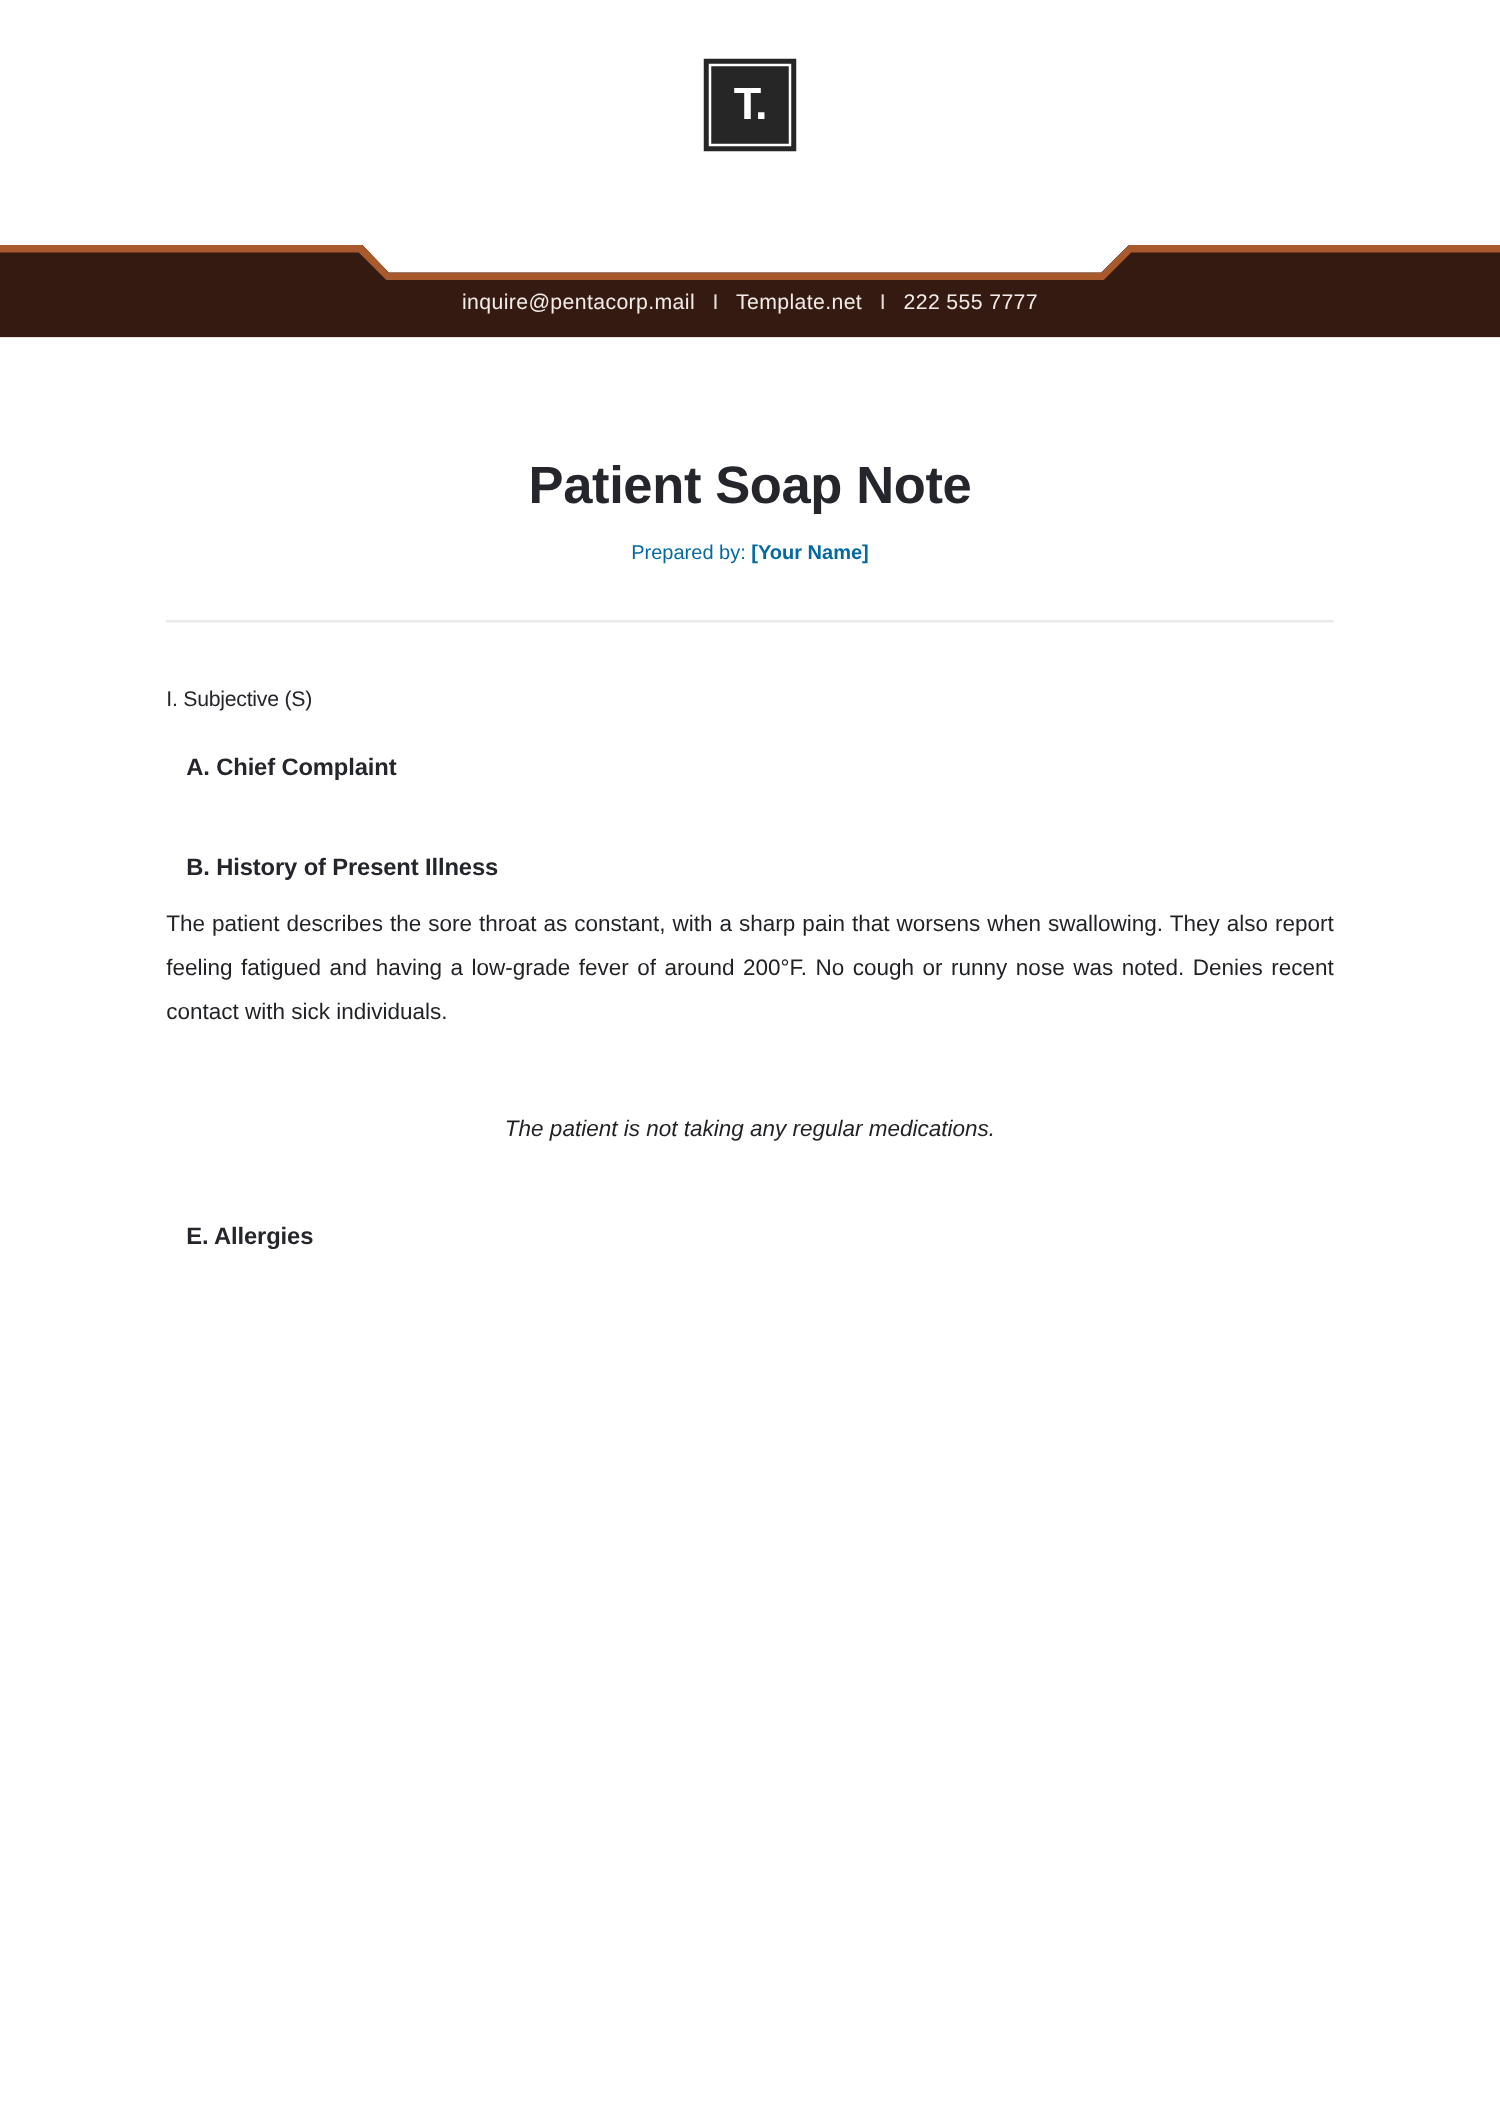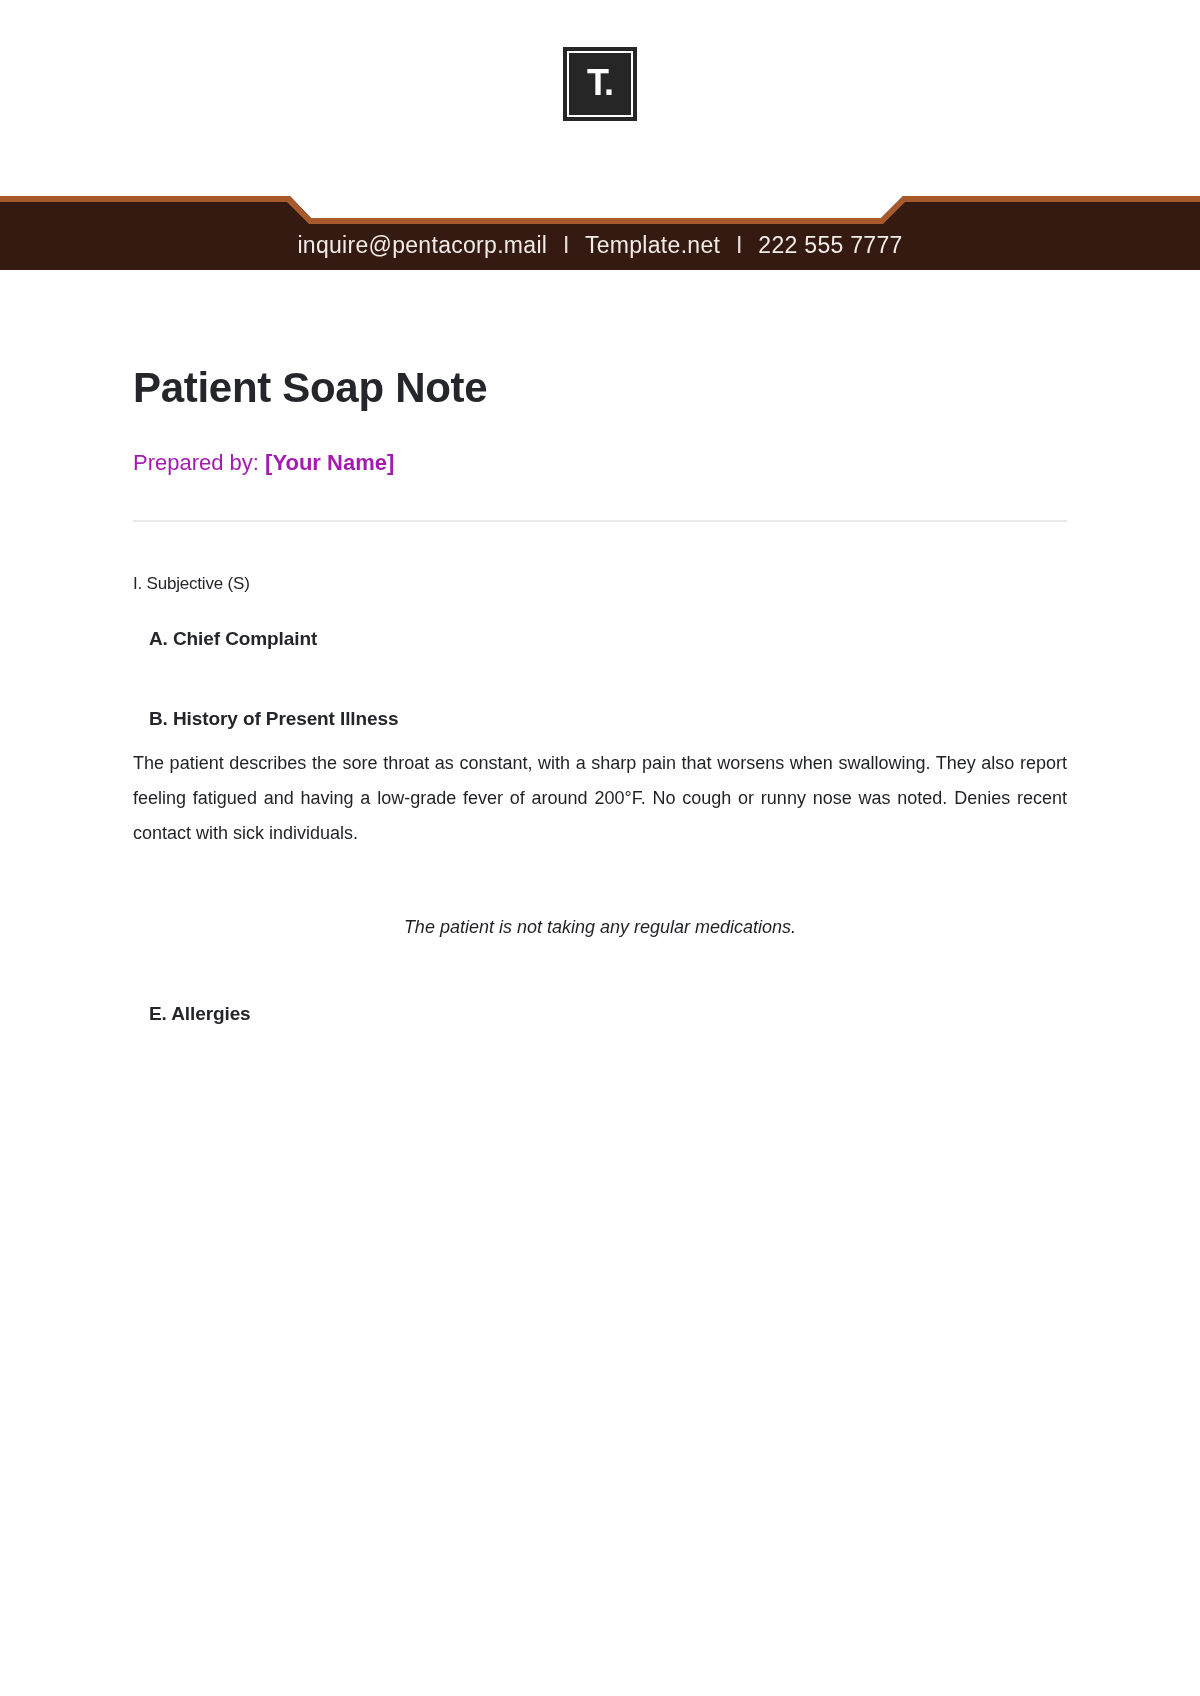--- a/index.html
+++ b/index.html
@@ -82,50 +82,51 @@
       1200px 0, 1200px 6px, 905px 6px, 883px 28px, 309px 28px,
       287px 6px, 0 6px);
   }
   .header-contact {
     position: absolute;
     left: 0;
     right: 0;
     top: 36px;
     text-align: center;
     color: #f2ece9;
-    font-size: 23px;
+    font-size: 17px;
     letter-spacing: 0.3px;
     white-space: nowrap;
   }
   .header-contact .sep {
     display: inline-block;
     padding: 0 9px;
     color: #e8ded9;
   }
 
   
   .doc {
     padding: 0 133px;
     box-sizing: border-box;
   }
   .title-block {
     padding-top: 94px;
+    text-align: center;
   }
   .doc-title {
     font-size: 42px;
     font-weight: bold;
     color: #24262b;
     letter-spacing: -0.3px;
     margin: 0;
     line-height: 1.15;
   }
   .prepared-by {
-    margin-top: 38px;
-    font-size: 22px;
-    color: #a21caf;
+    margin-top: 22px;
+    font-size: 16px;
+    color: #0369a1;
   }
   .prepared-by .label { font-weight: normal; }
   .prepared-by .value { font-weight: bold; }
 
   .divider {
     margin-top: 44px;
     height: 2px;
     background: #e9e9e9;
     width: 100%;
   }

